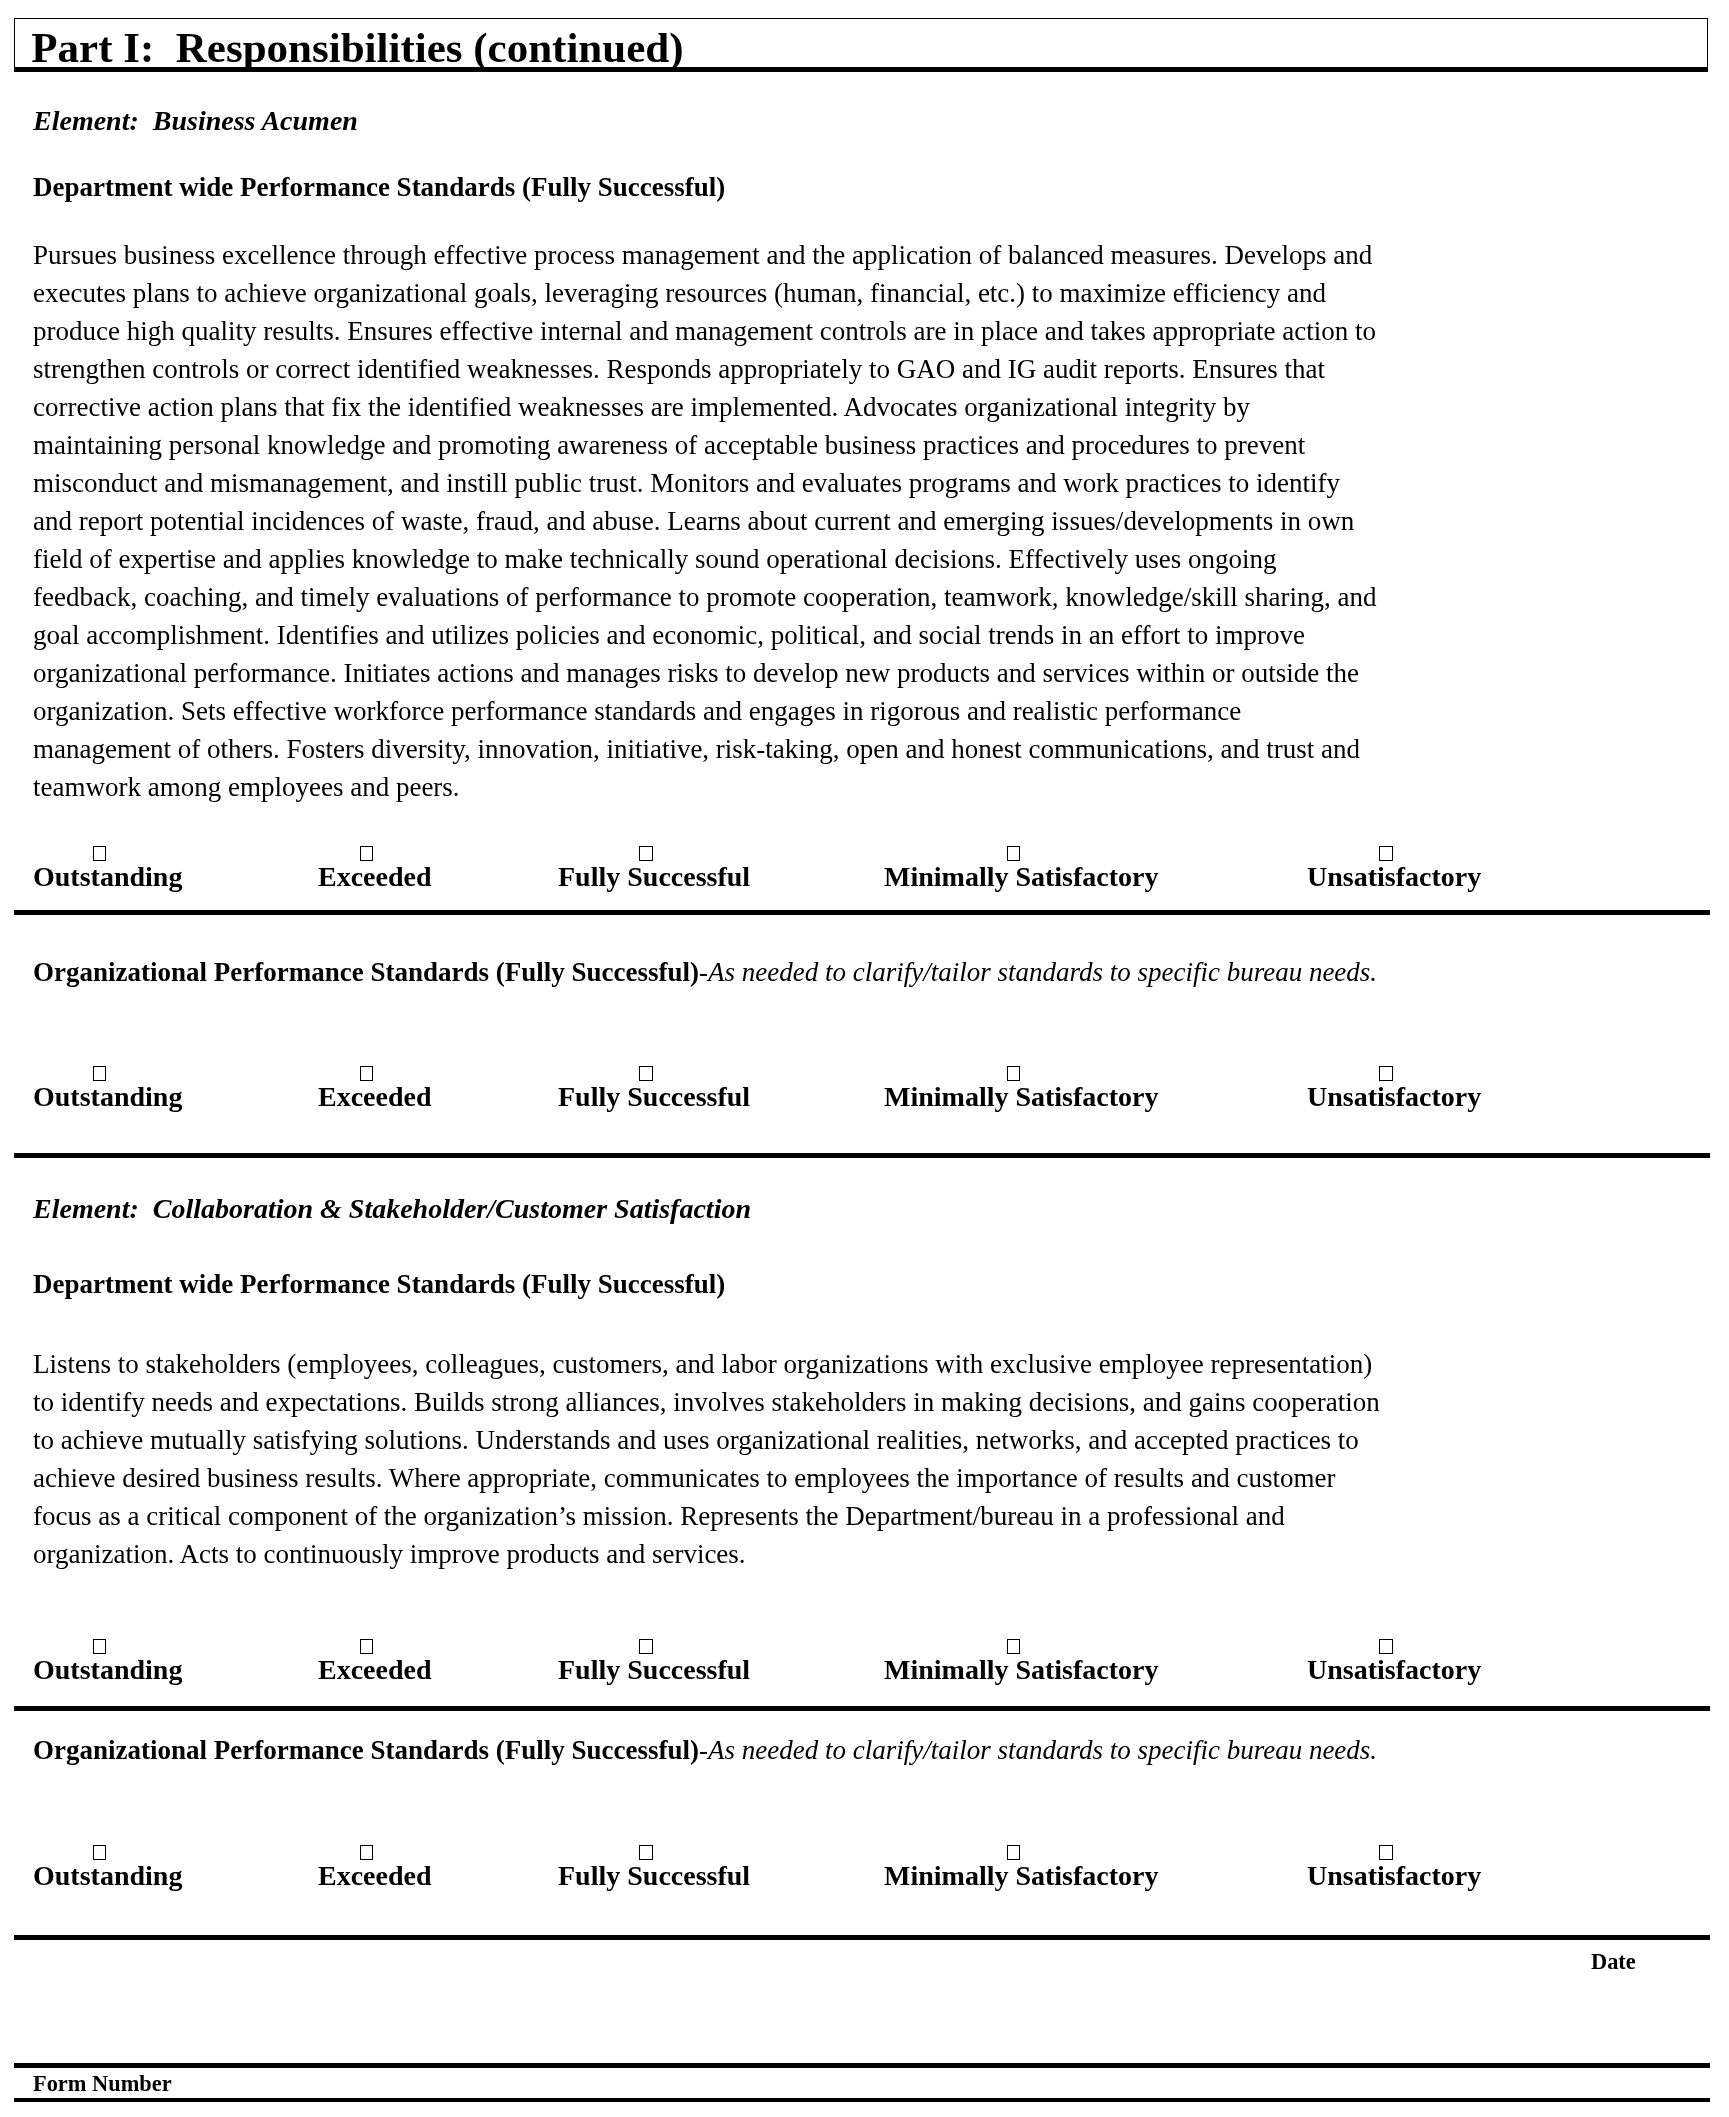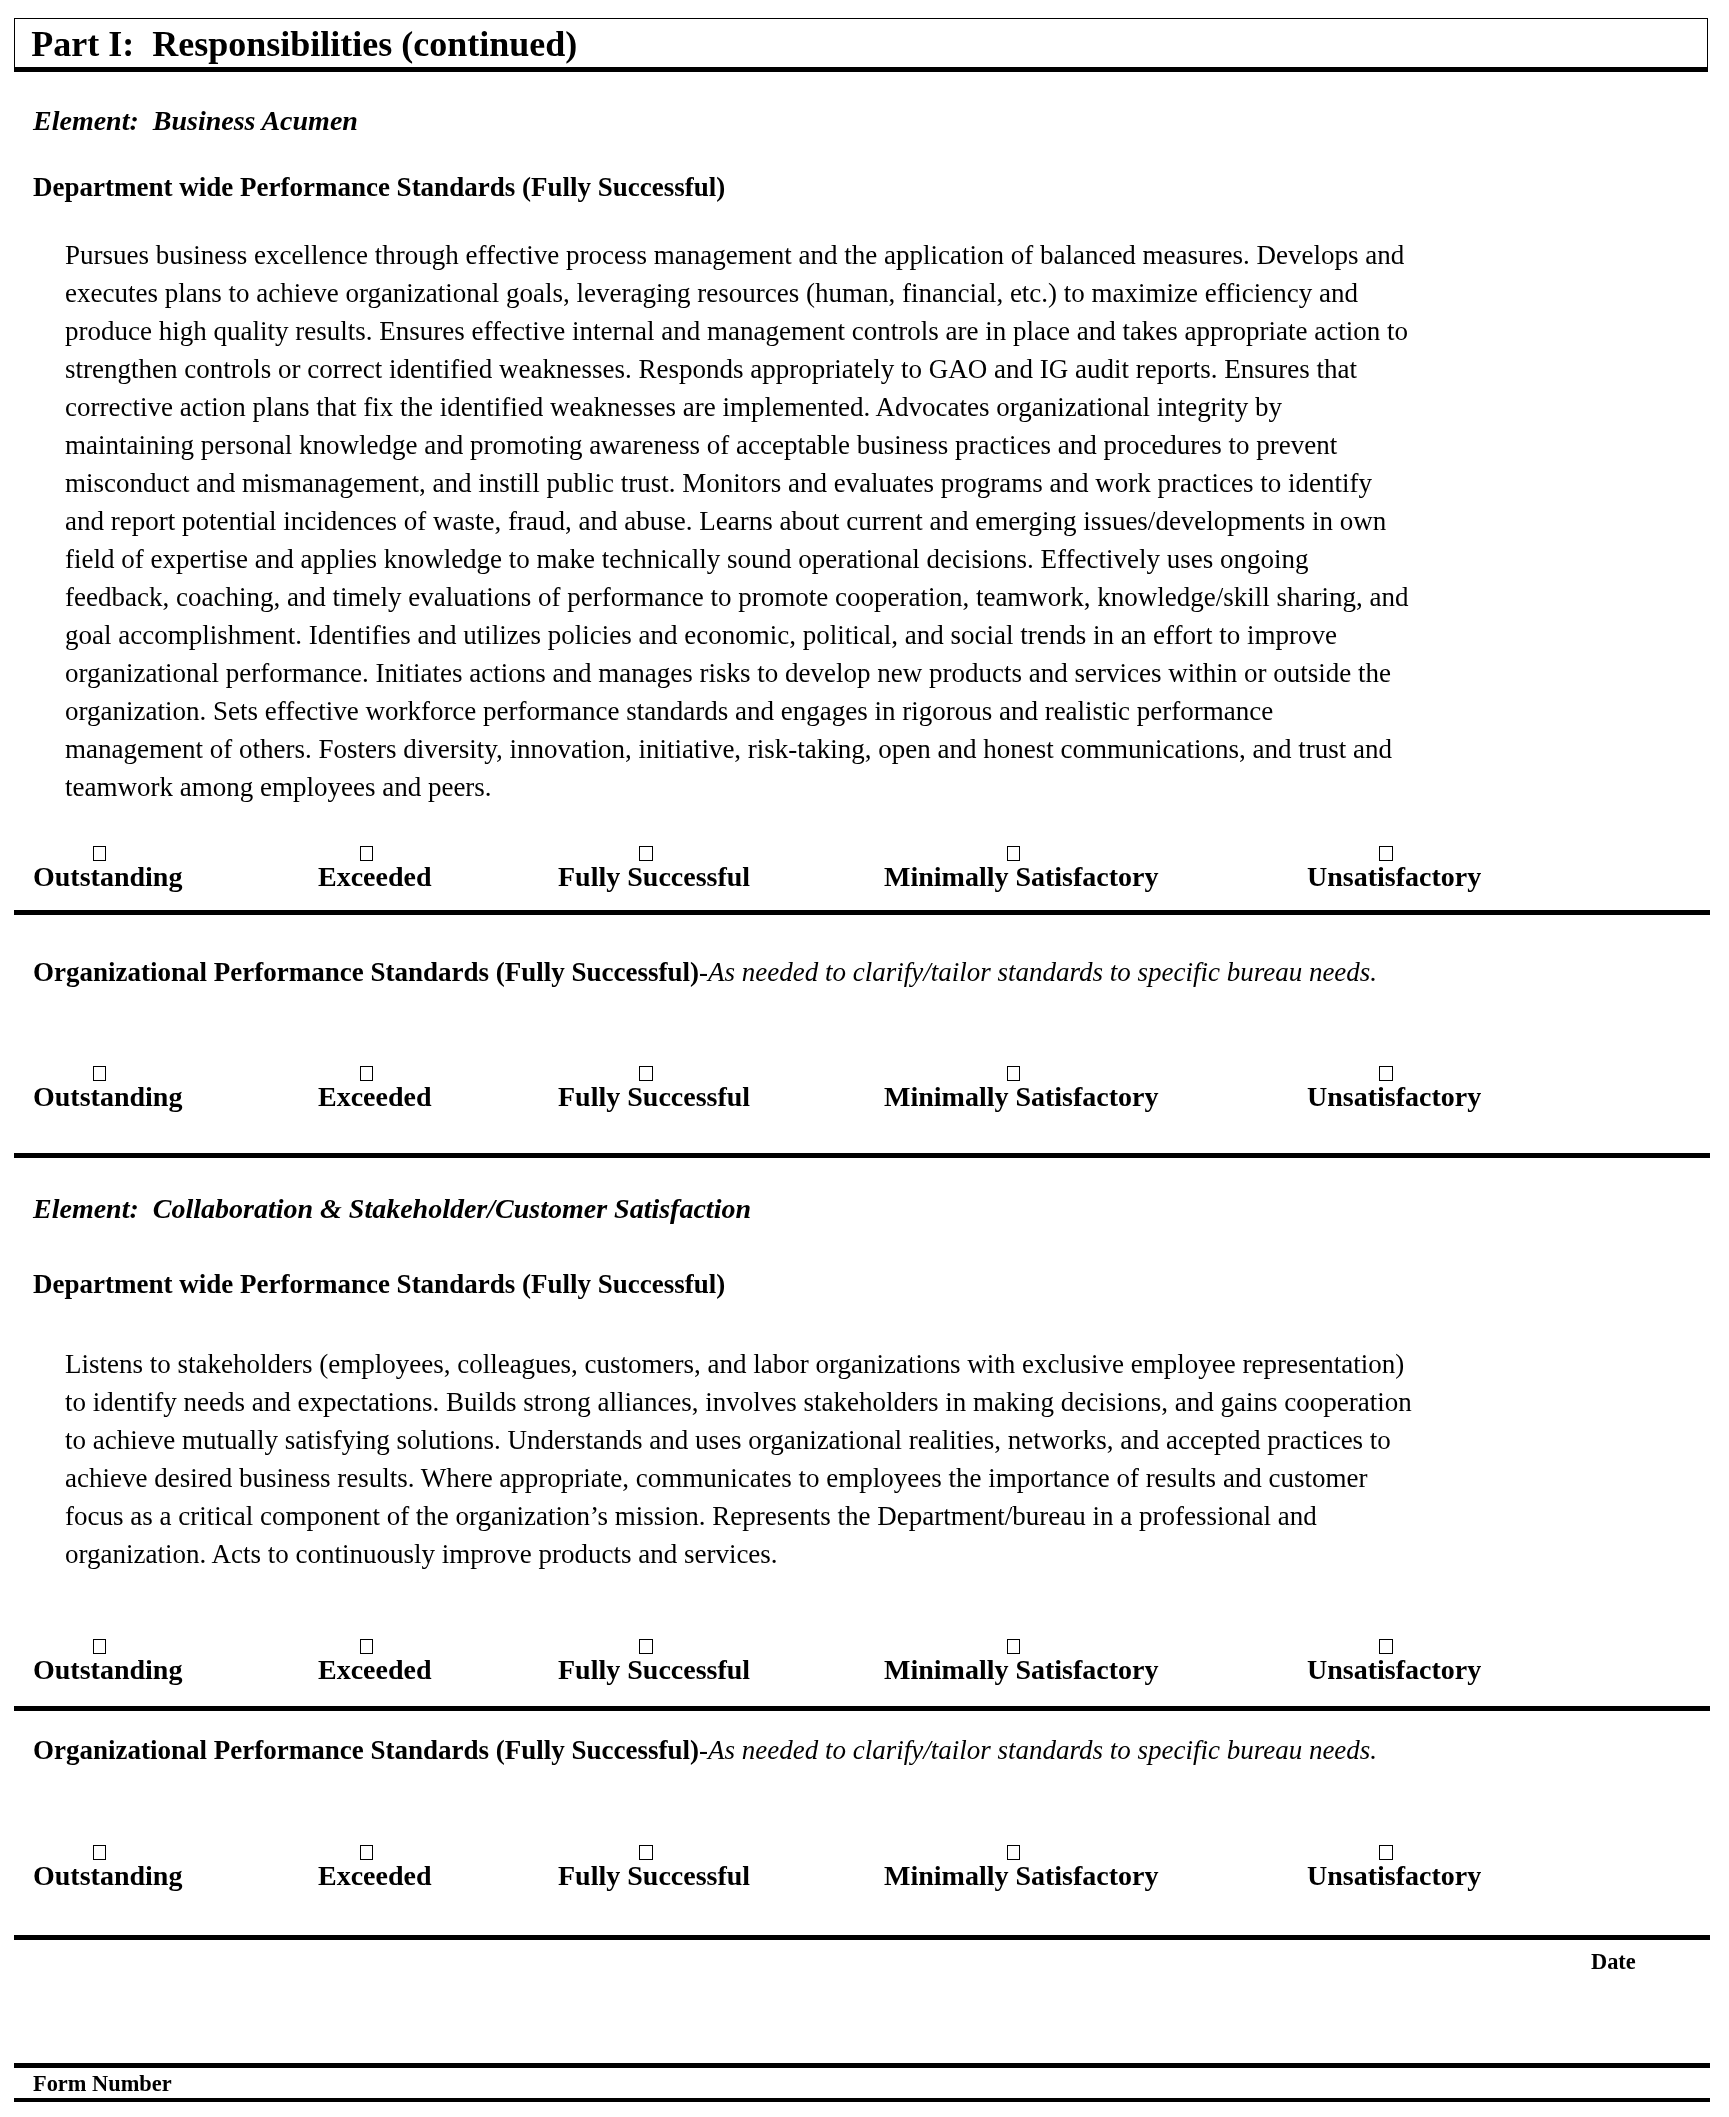--- a/index.html
+++ b/index.html
@@ -7,33 +7,33 @@
     width: 1729px; height: 2117px; position: relative; overflow: hidden;
     font-family: "Liberation Serif", "DejaVu Serif", serif; color: #000;
   }
   .abs { position: absolute; }
   .title-box {
     left: 14.3px; top: 18px; width: 1694px; height: 54px;
     border: 1.8px solid #000; border-bottom: 5.4px solid #000; box-sizing: border-box;
   }
   .title-text {
     position: absolute; left: 16px; top: 3.6px;
-    font-size: 36px; font-weight: bold; white-space: pre;
+    font-size: 43px; font-weight: bold; white-space: pre;
   }
   .element-title {
     left: 33px; font-size: 28px; font-weight: bold; font-style: italic; white-space: pre;
   }
   .std-heading {
     left: 33px; font-size: 27px; font-weight: bold; white-space: pre;
   }
   .std-heading .note { font-weight: normal; font-style: italic; }
   .para {
     left: 33px; width: 1675px; font-size: 27px; line-height: 38px;
   }
-  .para .line { display: block; white-space: nowrap; margin-left: 32px; }
+  .para .line { display: block; white-space: nowrap; }
   .rating-row {
     left: 33px; height: 39px; font-size: 28px; font-weight: bold;
   }
   .rating-opt {
     position: absolute; top: 0; display: flex; align-items: center; white-space: nowrap;
     cursor: pointer;
     flex-direction: column;
   }
   .cb {
     display: inline-block; width: 13.4px; height: 15px; border: 1.8px solid #000;

